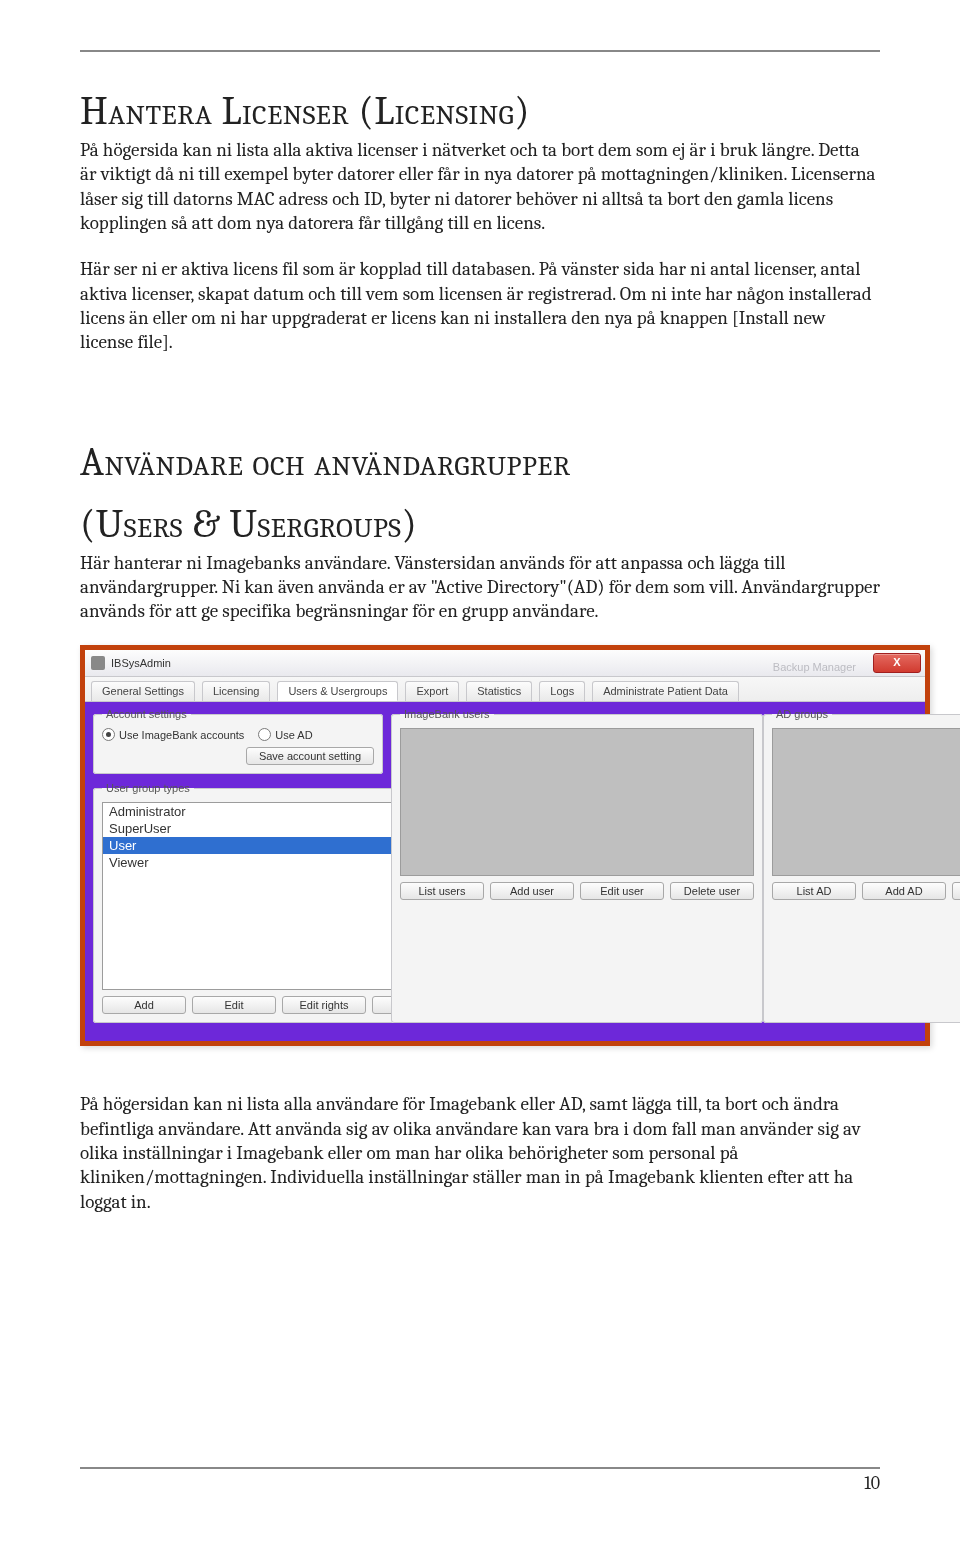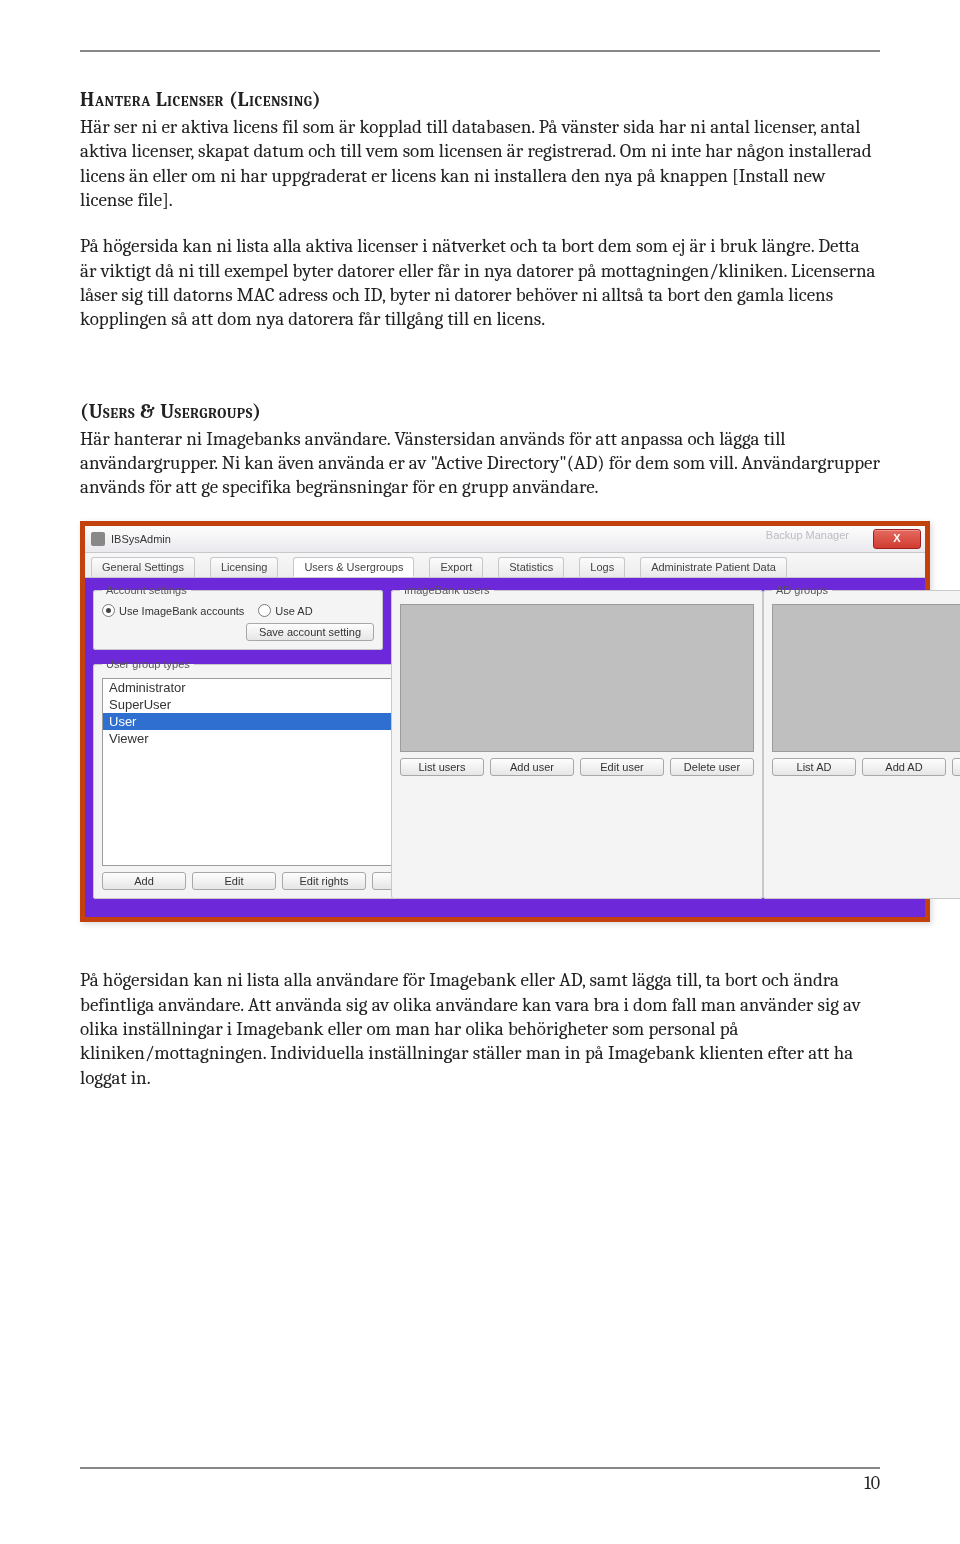--- a/index.html
+++ b/index.html
@@ -13,24 +13,24 @@
     padding: 50px 80px 40px 80px;
     position: relative;
     height: 100%;
     box-sizing: border-box;
   }
   .hr-top {
     border-top: 2px solid #888;
     margin-bottom: 36px;
   }
   .h1 {
-    font-size: 20px;
+    font-size: 40px;
     font-variant: small-caps;
-    margin: 0 0 4px 0;
-    font-weight: bold;
+    margin: 16px 0 4px 0;
+    font-weight: normal;
     letter-spacing: 0.5px;
   }
   .p {
     font-size: 19px;
     line-height: 1.28;
     margin: 0 0 22px 0;
   }
   .bigskip { height: 46px; }
   
   .win {
@@ -54,24 +54,24 @@
   .titlebar .appicon { width:14px; height:14px; background:#888; border-radius:2px; }
   .closebtn {
     width:46px; height:18px;
     border-radius:3px;
     background: linear-gradient(#e46a60,#d13b30);
     border:1px solid #a11f1f;
     color:#fff; text-align:center; line-height:16px;
     font-size:11px; font-weight:bold;
     box-shadow: inset 0 1px 0 rgba(255,255,255,0.3);
   }
-  .tit-right { display:flex; align-items:flex-start; gap:24px; }
+  .tit-right { display:flex; align-items:flex-end; gap:17px; }
   .tit-faded { color:#bcbcc2; font-size:11px; }
   .tabs {
-    display:flex; gap:16px; padding: 4px 6px 0 6px;
+    display:flex; gap:8px; padding: 4px 6px 0 6px;
     background: linear-gradient(#f7f7f7,#eee);
   }
   .tab {
     padding: 3px 10px 3px 10px;
     border: 1px solid #c8c8cc;
     border-bottom: none;
     border-top-left-radius: 3px; border-top-right-radius:3px;
     background: linear-gradient(#fcfcfc,#e9e9e9);
     margin-right: -1px;
     font-size: 11px;
@@ -149,25 +149,26 @@
     font-size:18px;
   }
 </style>
 </head>
 <body>
 
 <div class="page">
   <div class="hr-top"></div>
 
   <h2 class="h1">Hantera Licenser (Licensing)</h2>
+  <p class="p">På högersida kan ni lista alla aktiva licenser i nätverket och ta bort dem som ej är i bruk längre. Detta är viktigt då ni till exempel byter datorer eller får in nya datorer på mottagningen/kliniken. Licenserna låser sig till datorns MAC adress och ID, byter ni datorer behöver ni alltså ta bort den gamla licens kopplingen så att dom nya datorera får tillgång till en licens.</p>
   <p class="p">Här ser ni er aktiva licens fil som är kopplad till databasen. På vänster sida har ni antal licenser, antal aktiva licenser, skapat datum och till vem som licensen är registrerad. Om ni inte har någon installerad licens än eller om ni har uppgraderat er licens kan ni installera den nya på knappen [Install new license file].</p>
-  <p class="p">På högersida kan ni lista alla aktiva licenser i nätverket och ta bort dem som ej är i bruk längre. Detta är viktigt då ni till exempel byter datorer eller får in nya datorer på mottagningen/kliniken. Licenserna låser sig till datorns MAC adress och ID, byter ni datorer behöver ni alltså ta bort den gamla licens kopplingen så att dom nya datorera får tillgång till en licens.</p>
 
   <div class="bigskip"></div>
 
+  <h2 class="h1" style="margin-bottom:0;">Användare och användargrupper</h2>
   <h2 class="h1">(Users &amp; Usergroups)</h2>
   <p class="p">Här hanterar ni Imagebanks användare. Vänstersidan används för att anpassa och lägga till användargrupper. Ni kan även använda er av "Active Directory"(AD) för dem som vill. Användargrupper används för att ge specifika begränsningar för en grupp användare.</p>
 
   <div class="win">
     <div class="titlebar">
       <div class="left">
         <span class="appicon"></span>
         <span>IBSysAdmin</span>
       </div>
       <div class="tit-right">

